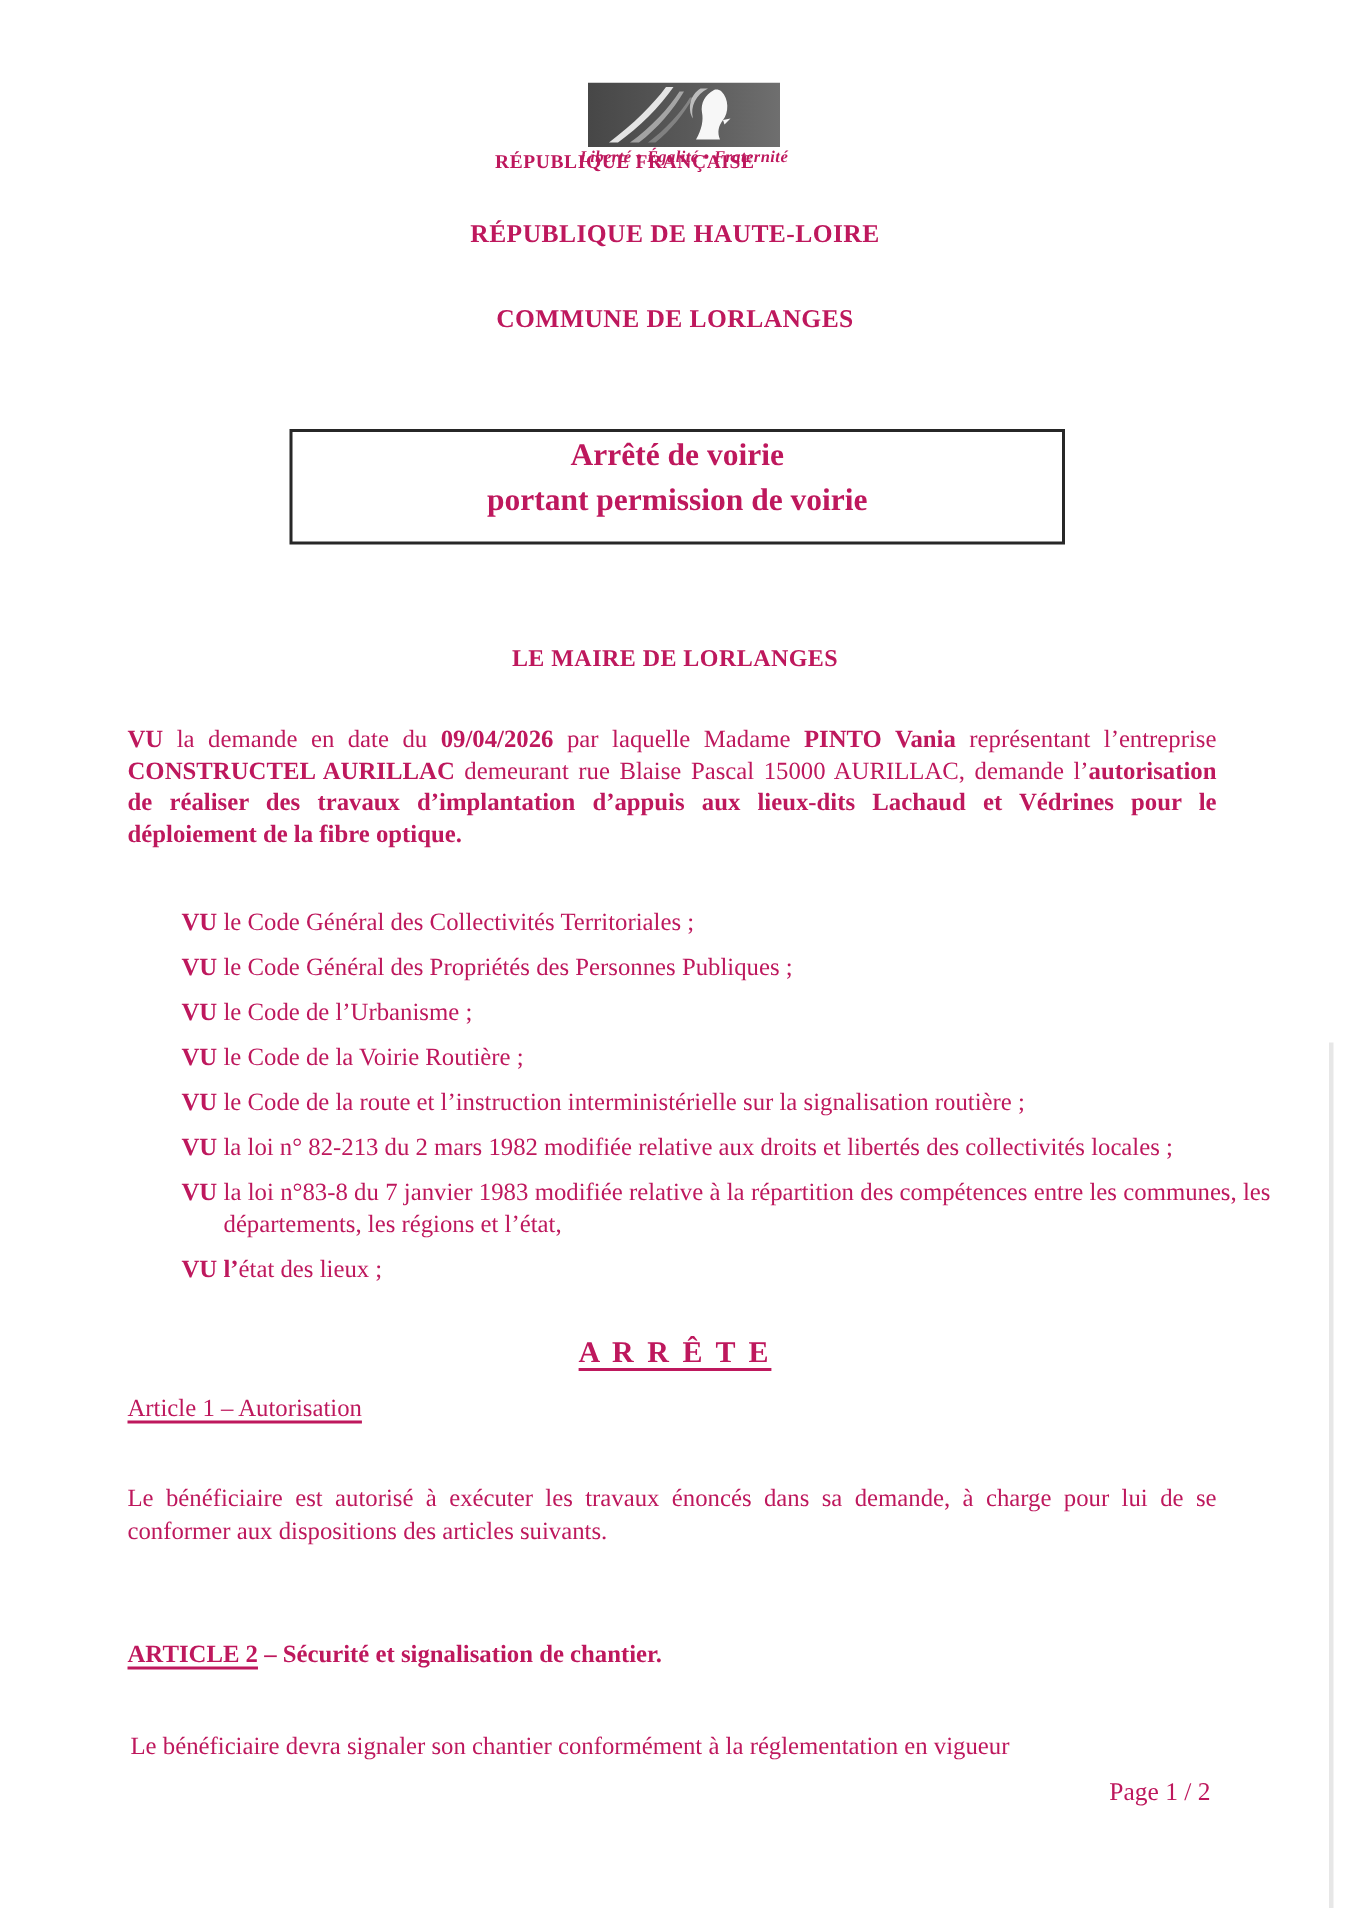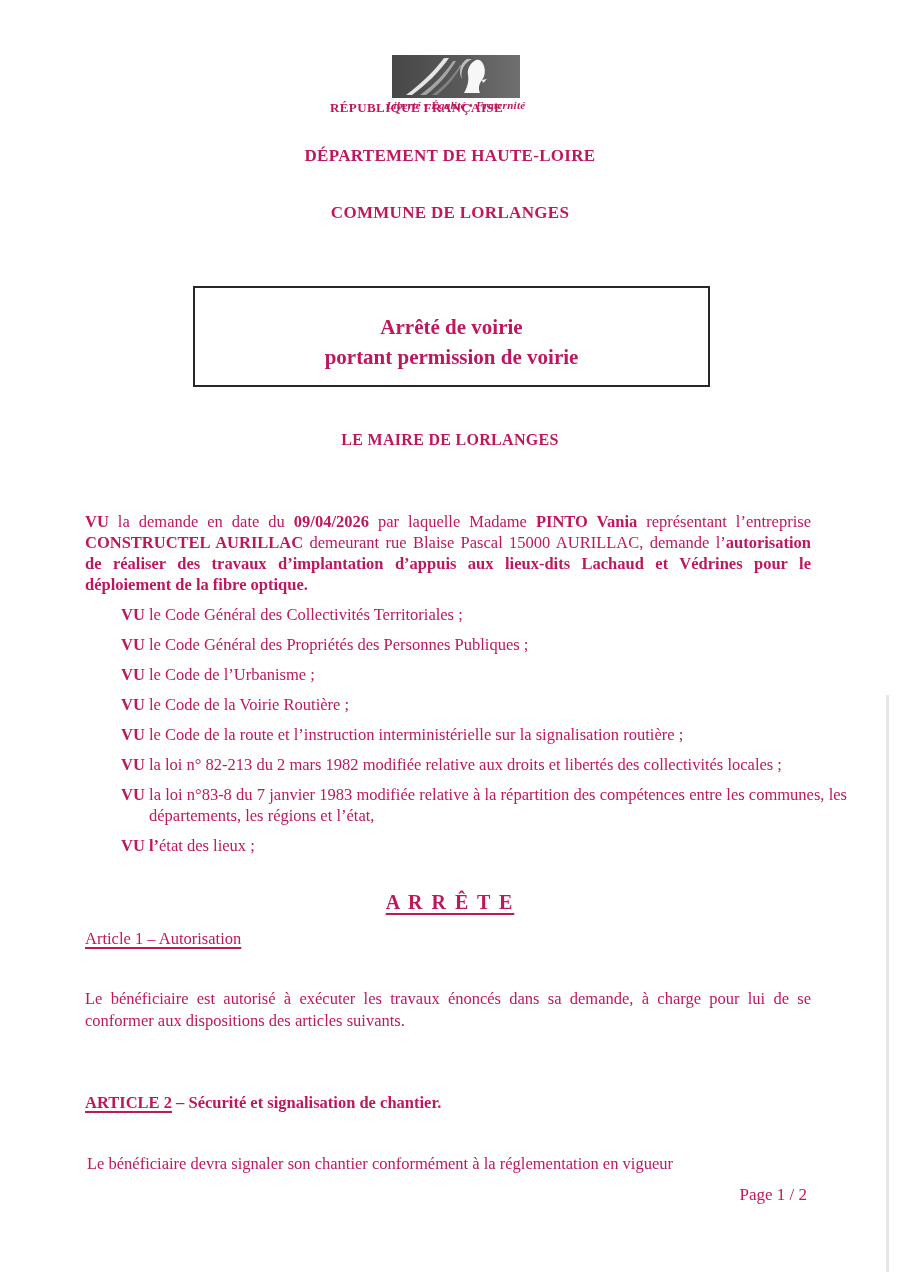--- a/index.html
+++ b/index.html
@@ -20,29 +20,29 @@
   .motto{position:absolute;left:330px;top:99px;width:252px;text-align:center;
     font-size:11px;font-style:italic;font-weight:bold;letter-spacing:.3px;}
   .republic{position:absolute;left:330px;top:100px;width:252px;
     font-size:13px;font-weight:bold;letter-spacing:.4px;}
   .department{top:146px;font-size:17px;font-weight:bold;letter-spacing:.3px;}
   .commune{top:203px;font-size:17px;font-weight:bold;letter-spacing:.3px;}
 
   
   .title-box{
     position:absolute;left:193px;top:286px;width:513px;height:73px;
-    border:2px solid #272727;text-align:center;padding-top:24px;box-sizing:content-box;
+    border:2px solid #272727;text-align:center;padding-top:0;box-sizing:content-box;
   }
   .title-box .line{font-size:21px;font-weight:bold;line-height:30px;}
 
   .issuer{top:431px;font-size:16px;font-weight:bold;letter-spacing:.3px;}
 
   
   .request-par{
-    position:absolute;left:85px;top:494px;width:726px;
+    position:absolute;left:85px;top:465px;width:726px;
     font-size:16.5px;line-height:21px;text-align:justify;
   }
   .vu-list{position:absolute;left:85px;top:604px;width:726px;font-size:16.5px;margin-left:36px;}
   .vu-item{line-height:21px;margin:0 0 9px 0;text-align:justify;
     padding-left:28px;text-indent:-28px;}
 
   .arrete-heading{
     top:891px;font-size:20px;font-weight:bold;
   }
   .arrete-heading span{
@@ -95,21 +95,21 @@
 
       <path d="M84 5 C 78 8 75 14 76 20 C 77 25 76 31 72 38 L 88 38 C 86 33 87 29 90 25 C 94 20 94 11 89 6 C 87.5 4.8 85.5 4.4 84 5 Z" fill="#ffffff" opacity="0.95"></path>
       <path d="M90 25 L95 24 L91 28 Z" fill="#ffffff" opacity="0.95"></path>
 
       <path d="M80 4 C 72 8 68 16 70 24 C 66 18 68 8 75 4 Z" fill="#ffffff" opacity="0.6"></path>
     </svg>
   </div>
   <div class="motto">Liberté • Égalité • Fraternité</div>
   <div class="republic">RÉPUBLIQUE FRANÇAISE</div>
 
-  <div class="centered department">DÉPARTEMENT DE HAUTE-LOIRE</div>
+  <div class="centered department">RÉPUBLIQUE DE HAUTE-LOIRE</div>
   <div class="centered commune">COMMUNE DE LORLANGES</div>
 
   <div class="title-box">
     <div class="line">Arrêté de voirie</div>
     <div class="line">portant permission de voirie</div>
   </div>
 
   <div class="centered issuer">LE MAIRE DE LORLANGES</div>
 
   <p class="request-par"><span class="b">VU</span><span> la demande en date du </span><span class="b">09/04/2026</span><span> par laquelle Madame </span><span class="b">PINTO Vania</span><span> représentant l’entreprise </span><span class="b">CONSTRUCTEL AURILLAC</span><span> demeurant rue Blaise Pascal 15000 AURILLAC, demande l’</span><span class="b">autorisation de réaliser des travaux d’implantation d’appuis aux lieux-dits Lachaud et Védrines pour le déploiement de la fibre optique.</span></p>

